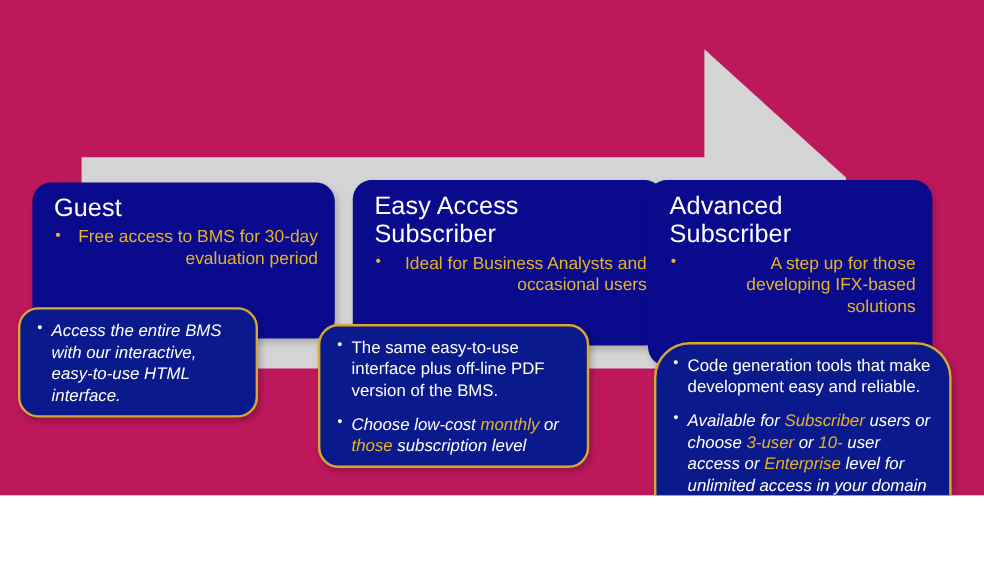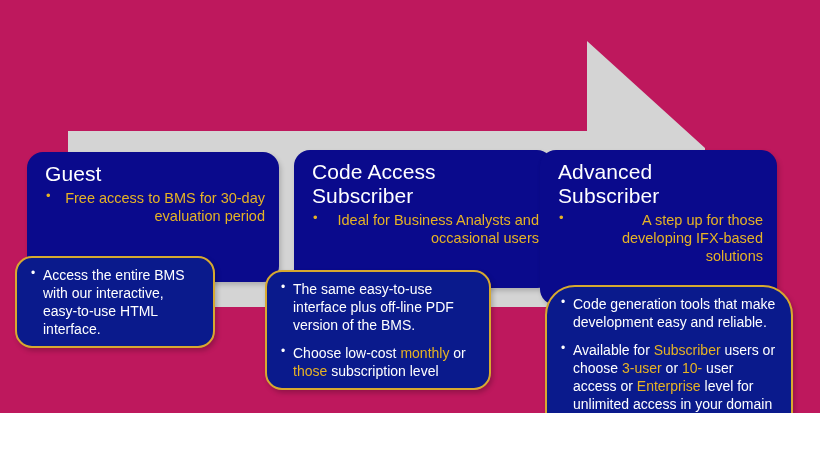--- a/index.html
+++ b/index.html
@@ -85,21 +85,21 @@
     padding: 0;
   }
   .callout li {
     position: relative;
     color: #ffffff;
     font-size: 14px;
     line-height: 1.28;
     padding-left: 14px;
     margin-bottom: 10px;
   }
-  .callout li:last-child { margin-bottom: 0; }
+  .callout li:last-child { margin-bottom: 0; font-style: italic; }
   .callout li::before {
     content: "\2022";
     position: absolute;
     left: 2px;
     top: -1px;
     font-size: 12px;
     color: #ffffff;
   }
   .hl { color: #e6b325; }
 
@@ -128,21 +128,21 @@
     </ul>
   </div>
 
   <div class="callout" id="callout-guest">
     <ul>
         <li><span>Access the entire BMS with our interactive,  easy-to-use HTML interface.</span></li>
       </ul>
   </div>
 
   <div class="tier-card" id="card-easy">
-    <div class="tier-title">Code Access
+    <div class="tier-title">Easy Access
 Subscriber</div>
     <ul class="tier-bullets">
       <li>Ideal for Business Analysts and occasional users</li>
     </ul>
   </div>
 
   <div class="callout" id="callout-easy">
     <ul>
         <li><span>The same easy-to-use interface plus off-line PDF version of the BMS.</span></li>
         <li><span>Choose low-cost </span><span class="hl">monthly</span><span> or </span><span class="hl">those</span><span> subscription level</span></li>

